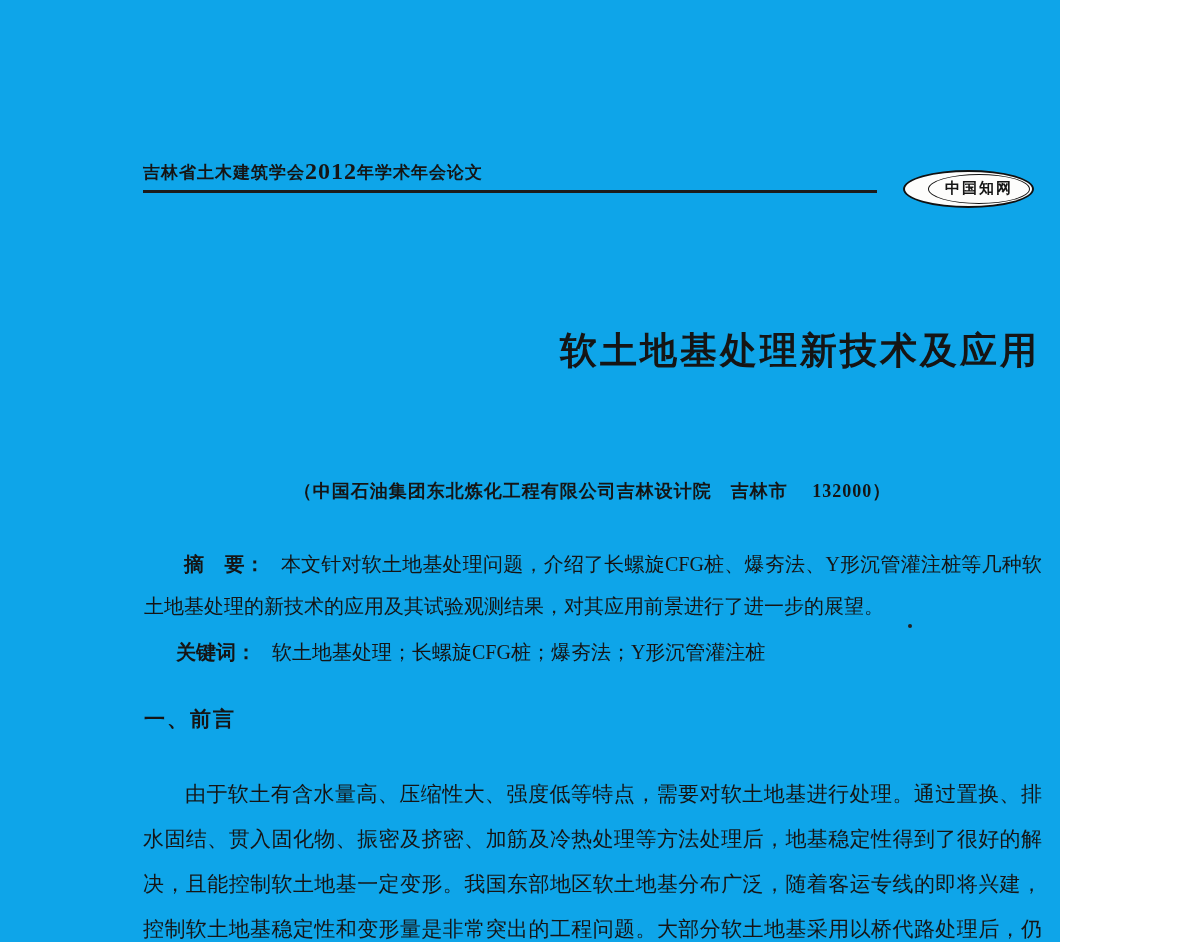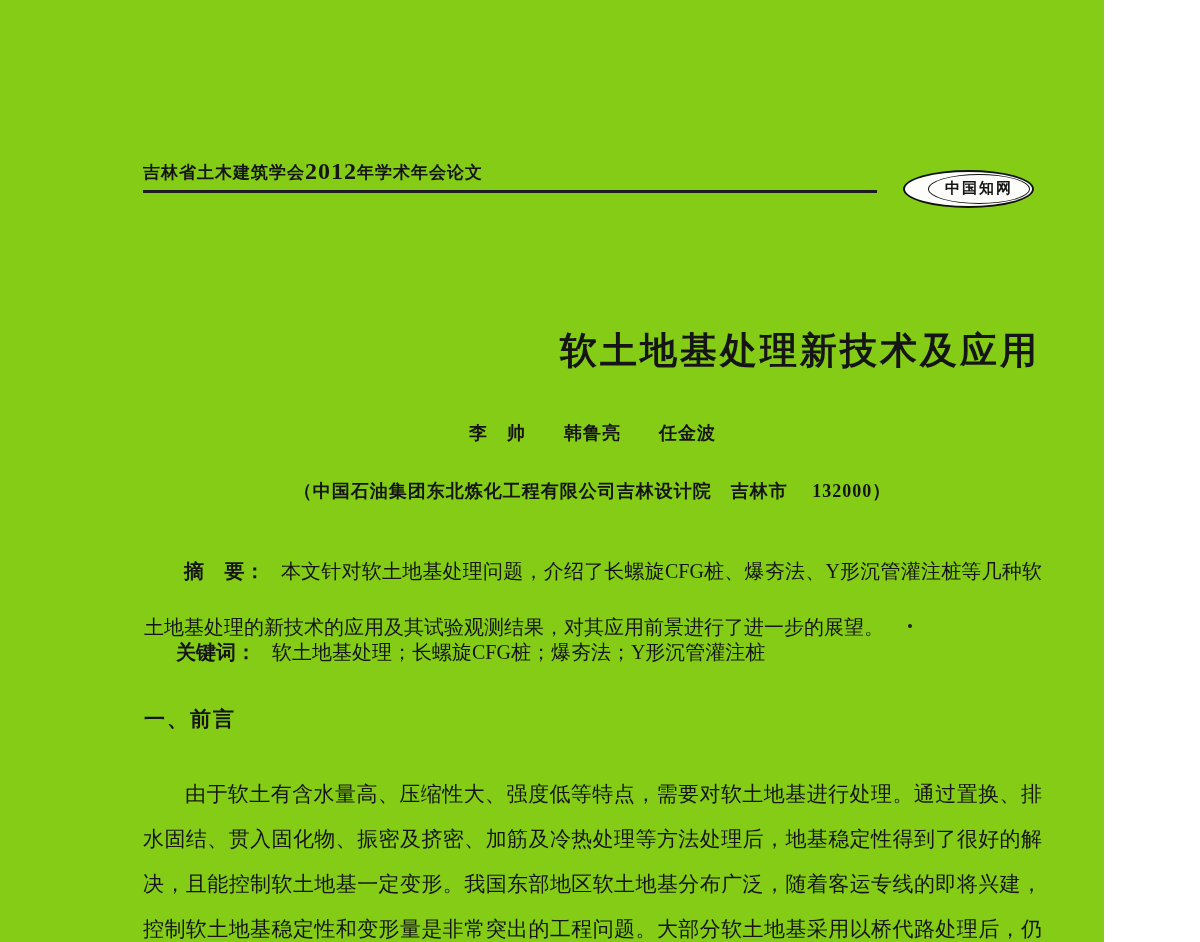--- a/index.html
+++ b/index.html
@@ -1,24 +1,23 @@
 <!DOCTYPE html>
 <html><head>
 <meta charset="utf-8">
 <style>
   html, body { margin: 0; padding: 0; background: #ffffff; }
   .page {
     position: relative;
     width: 1060px;
     height: 942px;
-    background: #84cc16;
+    background: #0ea5e9;
     color: #151515;
     font-family: "Liberation Serif", "DejaVu Serif", serif;
     overflow: hidden;
-    padding-left: 44px;
   }
 
   
   .conf-header {
     position: absolute;
     left: 143px;
     top: 158px;
     width: 734px;
     padding-bottom: 5px;
     border-bottom: 3px solid #1c1c1c;
@@ -97,21 +96,21 @@
   }
 
   
   .abstract {
     position: absolute;
     left: 144px;
     top: 543px;
     width: 898px;
     margin: 0;
     font-size: 20px;
-    line-height: 56px;
+    line-height: 42px;
     text-align: justify;
     text-indent: 2em;
   }
   .inline-label {
     font-family: "Liberation Sans", "DejaVu Sans", sans-serif;
     font-weight: bold;
     margin-right: 16px;
   }
 
   
@@ -170,21 +169,20 @@
   <div class="conf-header">
     <span>吉林省土木建筑学会</span><span class="conf-year">2012</span><span>年学术年会论文</span>
   </div>
 
   <div class="logo-oval">
     <div class="logo-inner">中国知网</div>
   </div>
 
   <h1 class="paper-title">软土地基处理新技术及应用</h1>
 
-  <div class="authors">李　帅　　韩鲁亮　　任金波</div>
 
   <div class="affiliation">（中国石油集团东北炼化工程有限公司吉林设计院　吉林市　 132000）</div>
 
   <p class="abstract"><span class="inline-label">摘　要：</span><span>本文针对软土地基处理问题，介绍了长螺旋CFG桩、爆夯法、Y形沉管灌注桩等几种软土地基处理的新技术的应用及其试验观测结果，对其应用前景进行了进一步的展望。</span></p>
 
   <div class="scan-dot"></div>
 
   <p class="keywords"><span class="inline-label">关键词：</span><span>软土地基处理；长螺旋CFG桩；爆夯法；Y形沉管灌注桩</span></p>
 
   <h2 class="section-heading">一、前言</h2>

